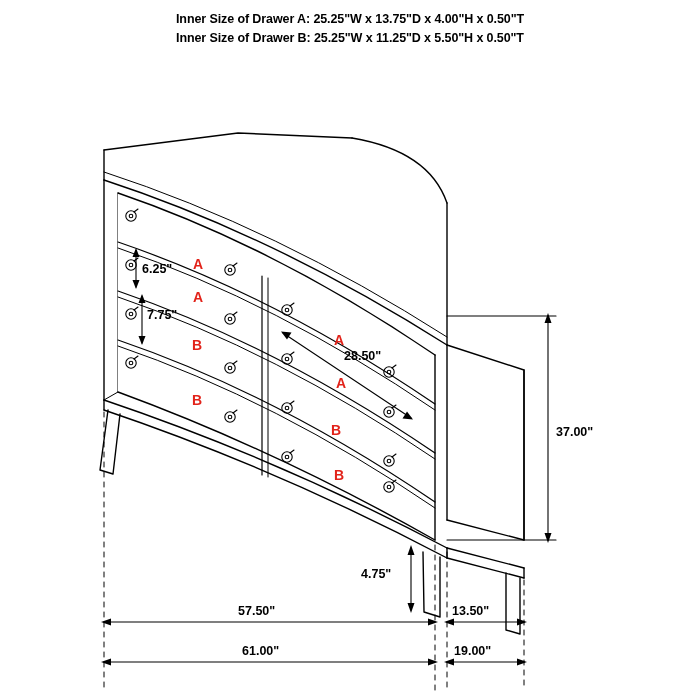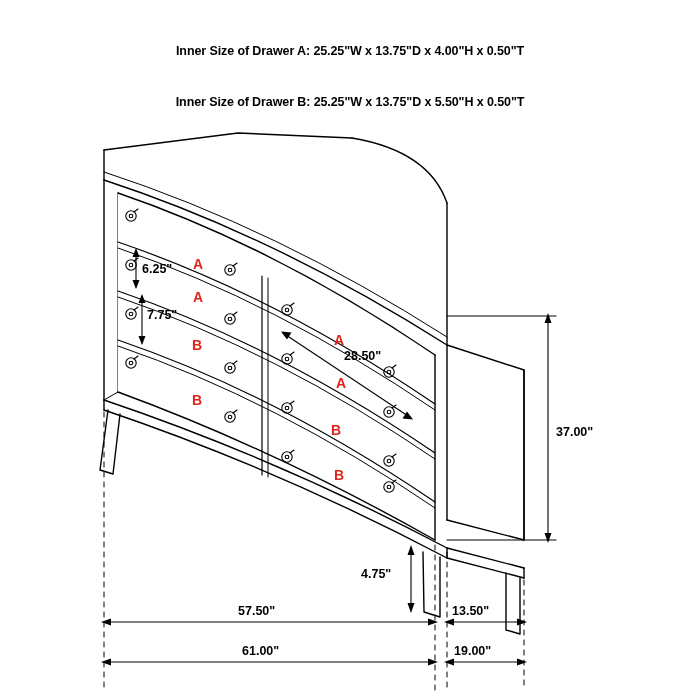--- a/index.html
+++ b/index.html
@@ -25,21 +25,20 @@
     left: 0;
     width: 700px;
     text-align: center;
   }
   .header div {
     font-size: 12.5px;
     font-weight: bold;
     color: #000;
     line-height: 19px;
     letter-spacing: -0.1px;
-    margin-top: 32px;
   }
   svg.diagram {
     position: absolute;
     top: 0;
     left: 0;
   }
   .dimlabel {
     position: absolute;
     font-size: 12.5px;
     font-weight: bold;
@@ -54,21 +53,21 @@
     white-space: nowrap;
   }
 </style>
 </head>
 <body>
 
 <div id="stage">
 
   <div class="header">
     <div>Inner Size of Drawer A: 25.25"W x 13.75"D x 4.00"H x 0.50"T</div>
-    <div>Inner Size of Drawer B: 25.25"W x 13.75"D x 5.50"H x 0.50"T</div>
+    <div>Inner Size of Drawer B: 25.25"W x 11.25"D x 5.50"H x 0.50"T</div>
   </div>
 
   <svg class="diagram" width="700" height="700" viewBox="0 0 700 700">
     <g fill="none" stroke="#000000" stroke-width="1.4" stroke-linejoin="round" stroke-linecap="round">
 
       <path d="M104 150 L238 133 L352 138 Q430 152 447 202 L447 345 L104 180 Z" fill="#ffffff" stroke="none"></path>
       <path d="M104 150 L238 133 L352 138"></path>
       <path d="M352 138 Q429 151 447 203"></path>
       <path d="M104 150 L104 180"></path>
       <path d="M447 203 L447 345"></path>

